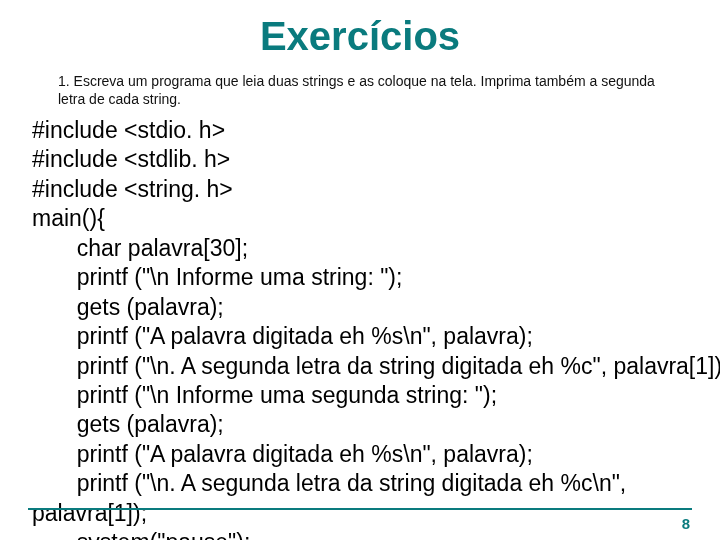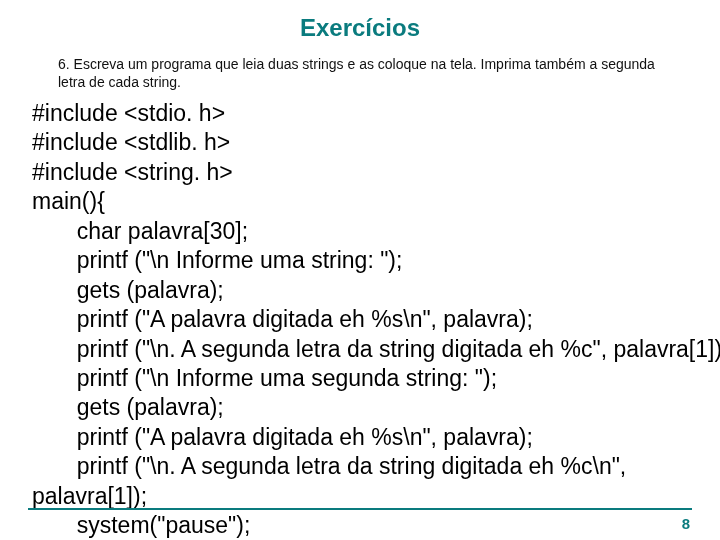--- a/index.html
+++ b/index.html
@@ -12,21 +12,21 @@
     overflow: hidden;
   }
   .slide {
     width: 100%;
     height: 100%;
     padding: 8px 28px 0 28px;
     display: flex;
     flex-direction: column;
   }
   .title {
-    font-size: 24px;
+    font-size: 40px;
     font-weight: bold;
     color: #0a7b7e;
     text-align: center;
     padding-top: 6px;
     padding-bottom: 4px;
   }
   .title-rule {
     height: 2px;
     background: #0a7b7e;
     width: 100%;
@@ -62,21 +62,21 @@
     font-weight: bold;
     color: #0a7b7e;
   }
 </style>
 </head>
 <body>
 
 <div class="slide">
   <div class="title">Exercícios</div>
   <div class="title-rule"></div>
-  <div class="prompt">6. Escreva um programa que leia duas strings e as coloque na tela. Imprima também a segunda letra de cada string.</div>
+  <div class="prompt">1. Escreva um programa que leia duas strings e as coloque na tela. Imprima também a segunda letra de cada string.</div>
   <div class="code">#include &lt;stdio. h&gt;
 #include &lt;stdlib. h&gt;
 #include &lt;string. h&gt;
 main(){
        char palavra[30];
        printf ("\n Informe uma string: ");
        gets (palavra);
        printf ("A palavra digitada eh %s\n", palavra);
        printf ("\n. A segunda letra da string digitada eh %c", palavra[1]);
        printf ("\n Informe uma segunda string: ");

